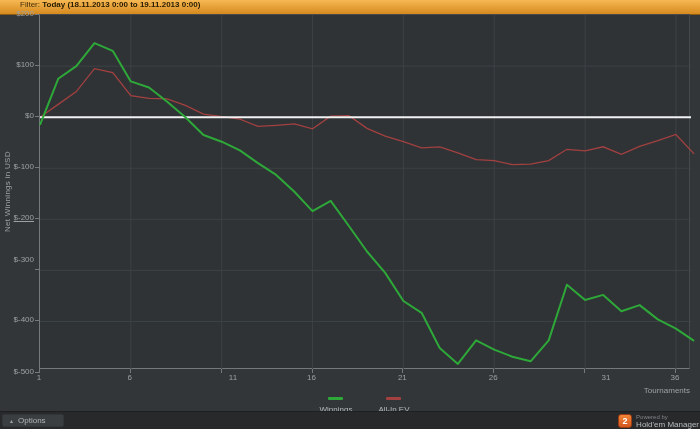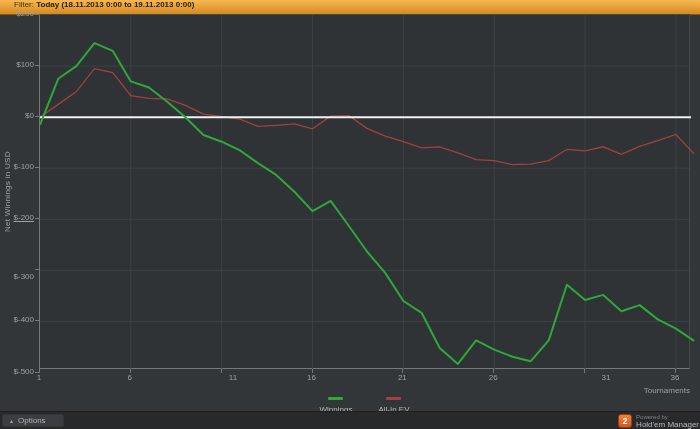--- a/index.html
+++ b/index.html
@@ -10,21 +10,21 @@
     font-family:"Liberation Sans", sans-serif;
     -webkit-font-smoothing:antialiased;
   }
 
   
   .filter-bar {
     position:absolute; left:0; top:0; width:700px; height:15px;
     background:linear-gradient(#f6b853, #d68a1e);
     border-bottom:1px solid #8a5a10;
     font-size:8px; line-height:10px; color:#43300a;
-    padding-left:14px; white-space:nowrap;
+    padding-left:20px; white-space:nowrap;
   }
   .filter-bar b { color:#271c03; font-weight:bold; }
 
   
   .plot {
     position:absolute; left:39px; top:14px; width:651px; height:355px;
     background:#2f3336;
     border:1px solid #464a4d;
     border-left-color:#75797c;
     border-bottom-color:#75797c;
@@ -118,21 +118,21 @@
     <div class="tick-label y-tick-label" style="top: 9px;">$200</div>
     <div class="tick-mark" style="left: 35px; top: 14px; width: 4px; height: 1px;"></div>
     <div class="tick-label y-tick-label" style="top: 60.0791px;">$100</div>
     <div class="tick-mark" style="left: 35px; top: 65.0791px; width: 4px; height: 1px;"></div>
     <div class="tick-label y-tick-label" style="top: 111.158px;">$0</div>
     <div class="tick-mark" style="left: 35px; top: 116.158px; width: 4px; height: 1px;"></div>
     <div class="tick-label y-tick-label" style="top: 162.237px;">$-100</div>
     <div class="tick-mark" style="left: 35px; top: 167.237px; width: 4px; height: 1px;"></div>
     <div class="tick-label y-tick-label" style="top: 213.317px; text-decoration: underline;">$-200</div>
     <div class="tick-mark" style="left: 35px; top: 218.317px; width: 4px; height: 1px;"></div>
-    <div class="tick-label y-tick-label" style="top: 272px;">$-300</div>
+    <div class="tick-label y-tick-label" style="top: 255px;">$-300</div>
     <div class="tick-mark" style="left: 35px; top: 269.396px; width: 4px; height: 1px;"></div>
     <div class="tick-label y-tick-label" style="top: 315.475px;">$-400</div>
     <div class="tick-mark" style="left: 35px; top: 320.475px; width: 4px; height: 1px;"></div>
     <div class="tick-label y-tick-label" style="top: 366.554px;">$-500</div>
     <div class="tick-mark" style="left: 35px; top: 371.554px; width: 4px; height: 1px;"></div>
     <div class="tick-label x-tick-label" style="left: 24px;">1</div>
     <div class="tick-mark" style="left: 39px; top: 369px; width: 1px; height: 4px;"></div>
     <div class="tick-label x-tick-label" style="left: 114.846px;">6</div>
     <div class="tick-mark" style="left: 129.846px; top: 369px; width: 1px; height: 4px;"></div>
     <div class="tick-label x-tick-label" style="left: 218px;">11</div>

